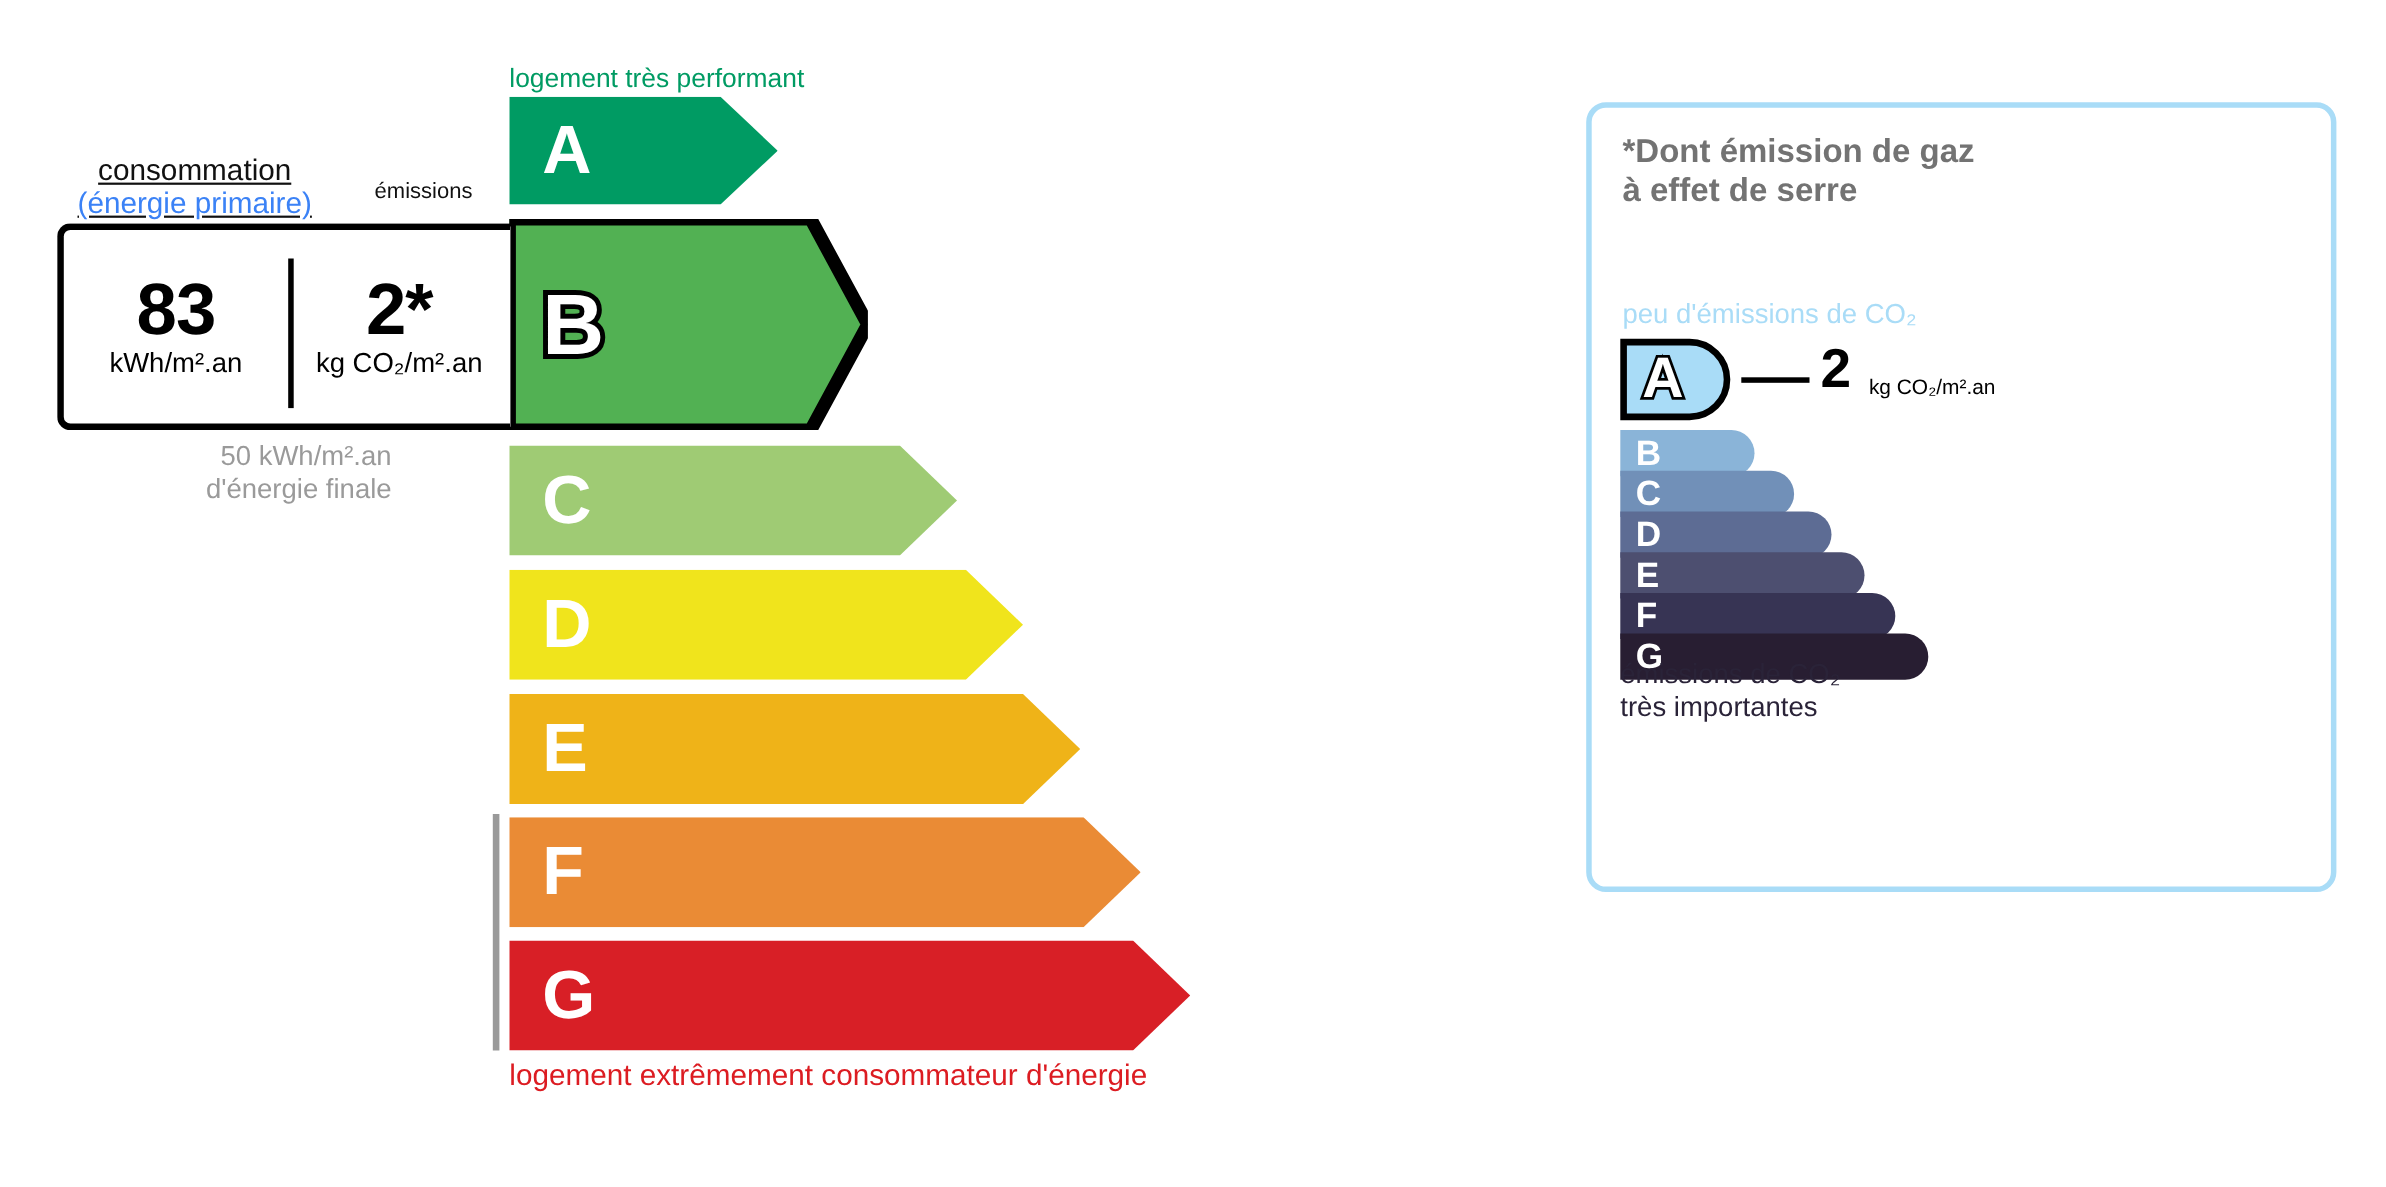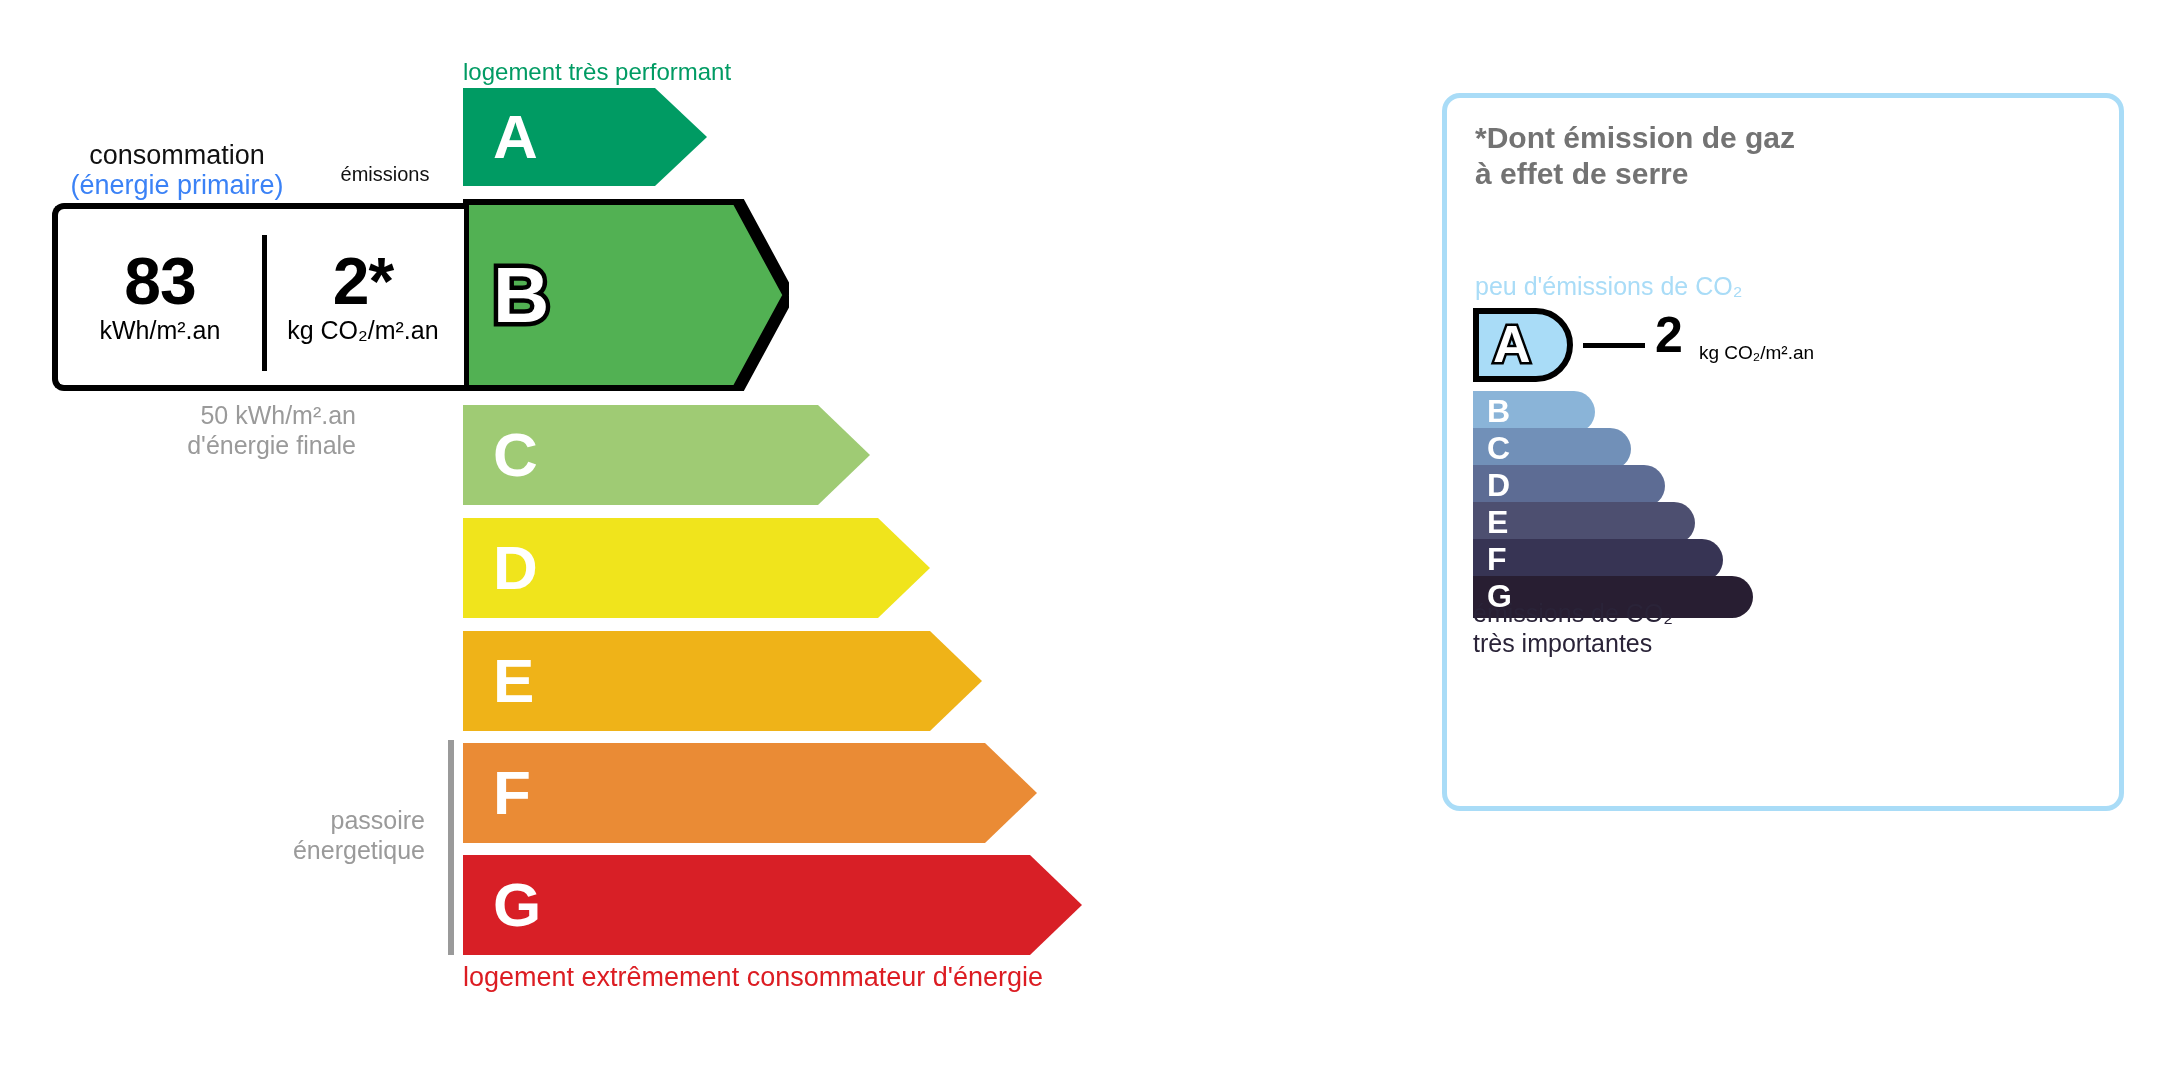--- a/index.html
+++ b/index.html
@@ -13,21 +13,21 @@
     position: relative;
     font-family: "Liberation Sans", sans-serif;
     overflow: hidden;
   }
 
   
   #dpe-root { position: absolute; left: 0; top: 0; width: 1420px; height: 1079px; }
 
   .hdr-consommation {
     position: absolute; left: 52px; top: 140px; width: 250px;
-    text-align: center; font-size: 27px; color: #111; line-height: 1.12;
+    text-align: center; font-size: 27px; color: #111; line-height: 1.12; text-decoration: underline;
   }
   .hdr-consommation .sub { color: #3b82f6; }
   .hdr-emissions {
     position: absolute; left: 310px; top: 163px; width: 150px;
     text-align: center; font-size: 20px; color: #111;
   }
 
   
   #value-box {
     position: absolute; left: 52px; top: 203px; width: 412px; height: 188px;
@@ -171,24 +171,20 @@
 
   <div class="final-energy">
     <div>50 kWh/m².an</div>
     <div>d'énergie finale</div>
   </div>
 
   <div class="caption-top">logement très performant</div>
   <div class="caption-bottom">logement extrêmement consommateur d'énergie</div>
 
   <div id="passoire-bar"></div>
-  <div id="passoire-label">
-    <div>passoire</div>
-    <div>énergetique</div>
-  </div>
 
   <div id="bands-host">
       <div class="band" style="top: 88px; width: 244px; height: 98px;">
         <svg class="arrow" width="244" height="98" viewBox="0 0 244 98" xmlns="http://www.w3.org/2000/svg">
         <polygon points="0,0 192,0 244,49 192,98 0,98" fill="#009B63"></polygon>
       </svg>
         <div class="letter">A</div>
       </div>
       <div class="band selected" style="top: 199px; width: 326px; height: 192px;">
         <svg class="arrow" width="326" height="192" viewBox="0 0 326 192" xmlns="http://www.w3.org/2000/svg">

